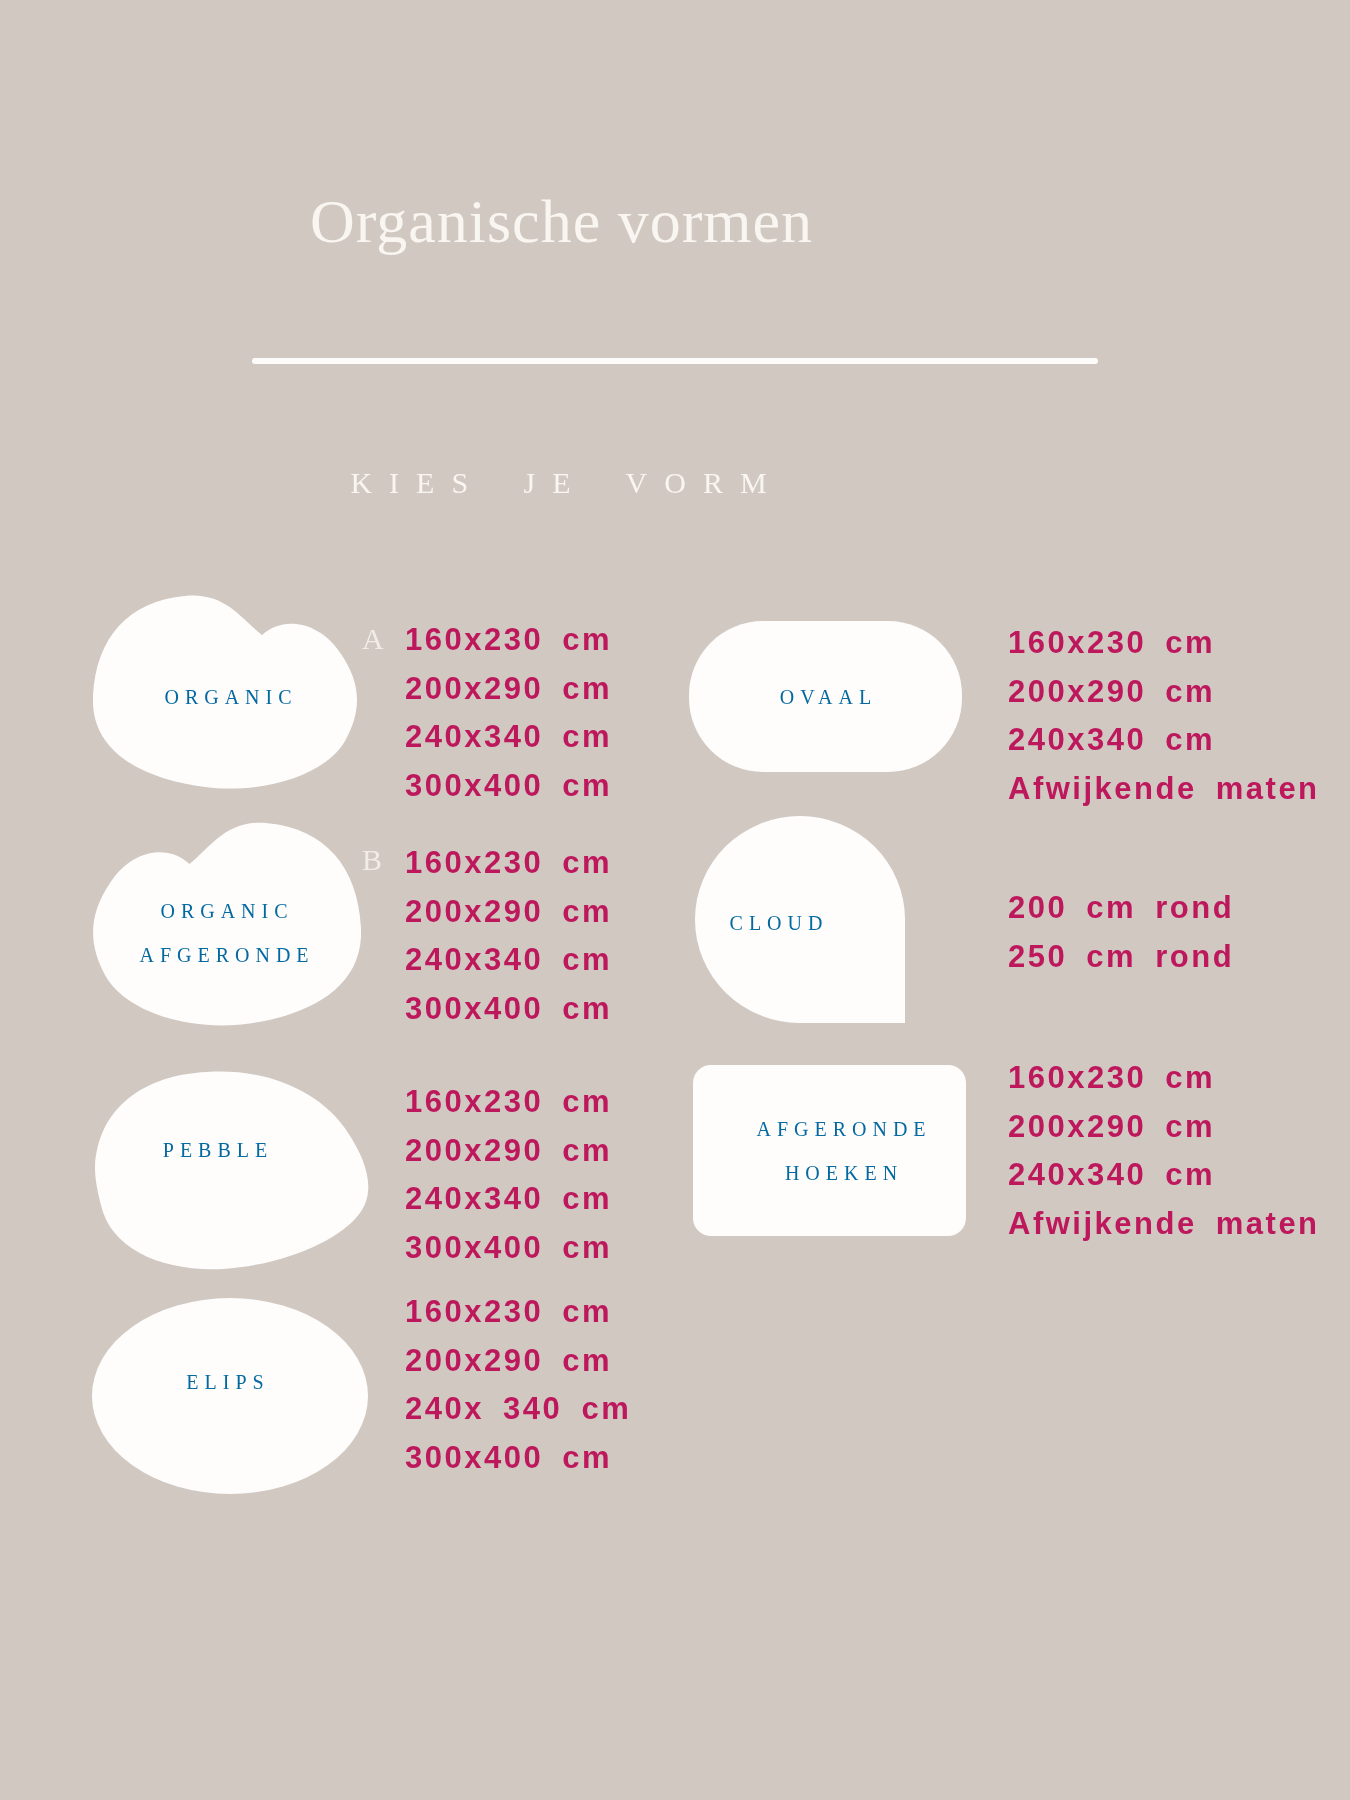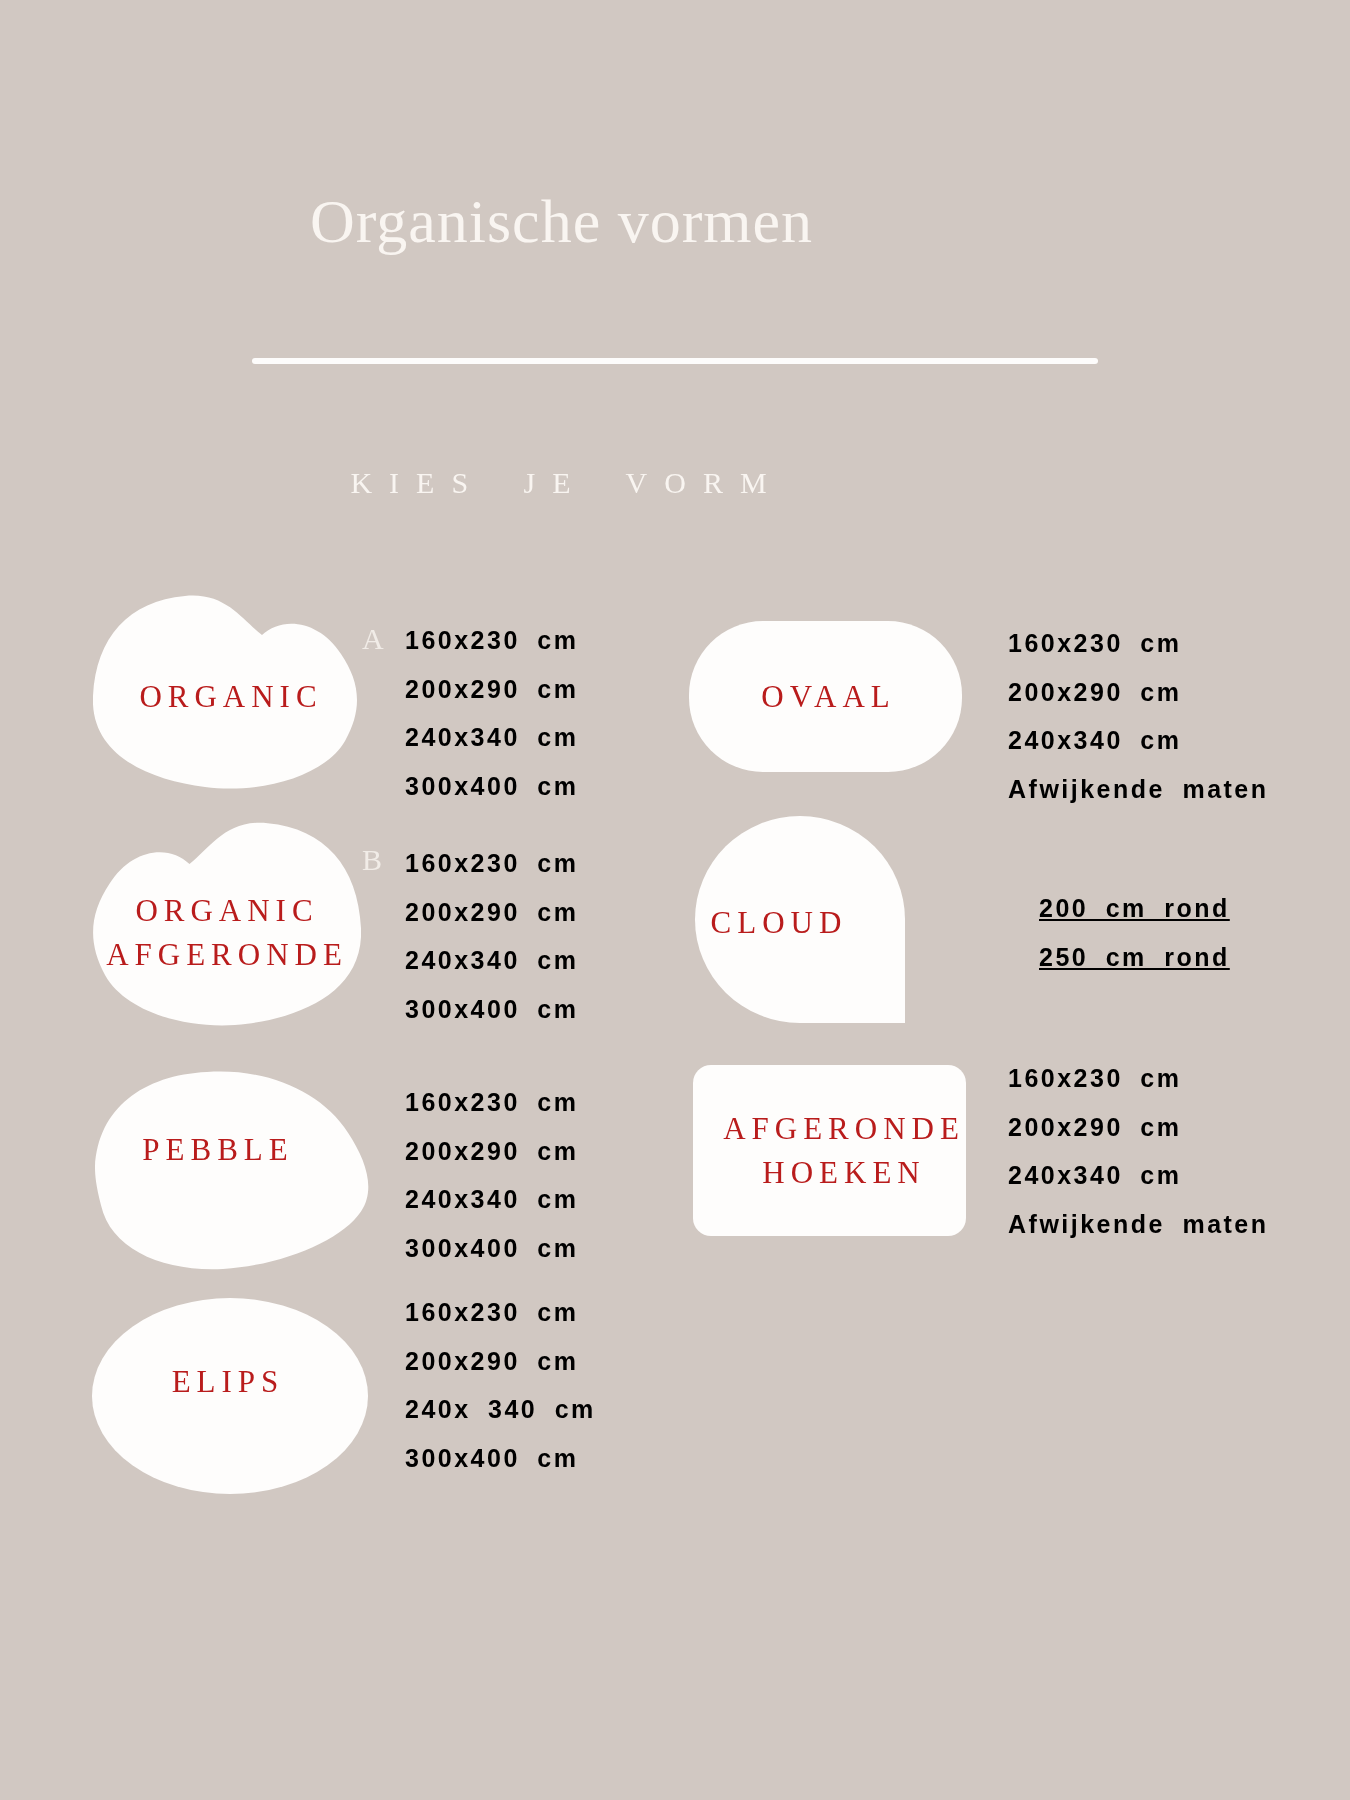--- a/index.html
+++ b/index.html
@@ -41,23 +41,23 @@
   
   .shape{position:absolute;}
   .shape svg{position:absolute;left:0;top:0;width:100%;height:100%;}
   .shape-label-box{
     position:absolute;inset:0;
     display:flex;flex-direction:column;align-items:center;justify-content:center;
     box-sizing:border-box;
   }
   .shape-label{
     font-family:"Liberation Serif", serif;
-    font-size:31px;
+    font-size:20px;
     letter-spacing:6px;
-    color:#b91c1c;
+    color:#0369a1;
     line-height:44px;
     white-space:nowrap;
     text-indent:6px;
   }
   .round-shape{background:#fefdfc;}
 
   .shape-organic{left:93px;top:593px;width:270px;height:198px;}
   .shape-organic-gespiegeld{left:87px;top:820px;width:274px;height:208px;}
   .shape-pebble{left:95px;top:1070px;width:278px;height:200px;}
   .shape-elips{left:92px;top:1298px;width:276px;height:196px;border-radius:50%;}
@@ -80,33 +80,33 @@
     color:#f1ece7;
   }
   .letter-a{left:362px;top:622px;}
   .letter-b{left:362px;top:843px;}
 
   
   .size-list{
     position:absolute;
     font-family:"Liberation Sans", sans-serif;
     font-weight:700;
-    font-size:25px;
-    color:#000000;
+    font-size:31px;
+    color:#be185d;
     letter-spacing:2.5px;
     word-spacing:8px;
     line-height:48.5px;
     white-space:nowrap;
   }
   .list-1{left:405px;top:616px;}
   .list-2{left:405px;top:839px;}
   .list-3{left:405px;top:1078px;}
   .list-4{left:405px;top:1288px;}
   .list-5{left:1008px;top:619px;}
-  .list-6{left:1039px;top:884px;text-decoration:underline;}
+  .list-6{left:1008px;top:884px;}
   .list-7{left:1008px;top:1054px;}
 
   
   .footer{
     position:absolute;left:86px;top:1576px;width:1194px;
     font-family:"Liberation Serif", serif;
     font-size:31px;
     line-height:47px;
     color:#f7f2ee;
   }

